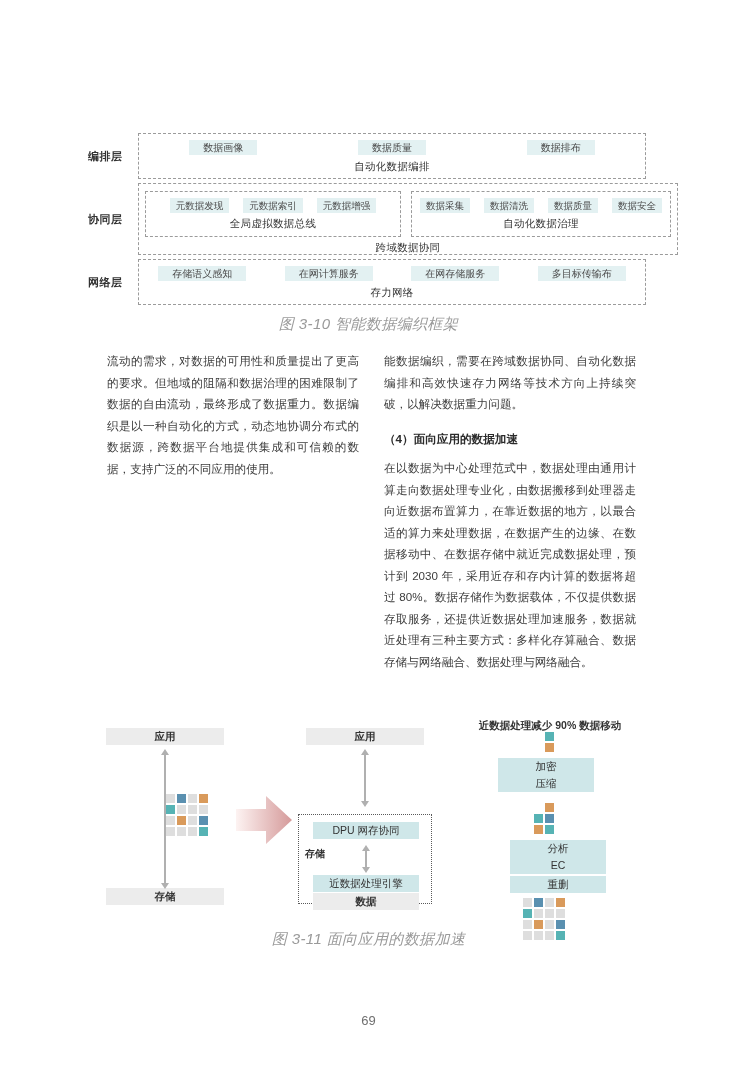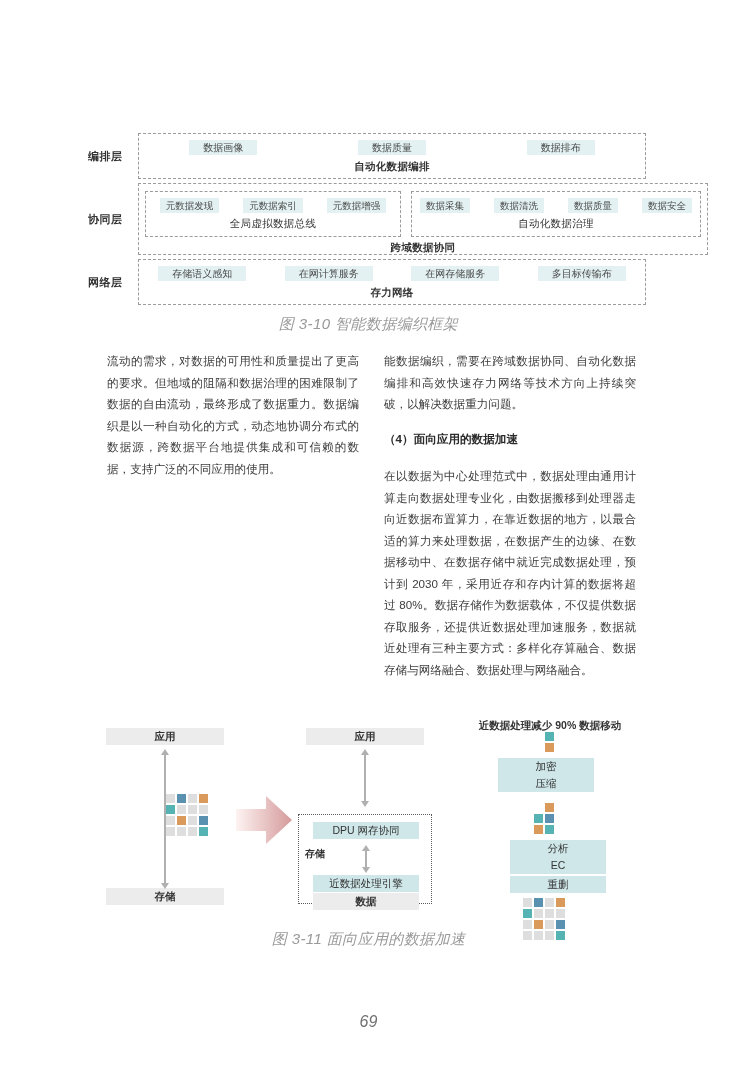--- a/index.html
+++ b/index.html
@@ -37,51 +37,51 @@
     color:#4a4a4a;
     font-size:10px;
     line-height:15px;
     height:15px;
     padding:0 14px;
     text-align:center;
     white-space:nowrap;
   }
   .chip.sm { padding:0 6px; font-size:9.5px; }
   .rowtitle {
-    text-align:center; font-size:10.5px; font-weight:bold; color:#333;
+    text-align:center; font-size:10.5px; font-weight:normal; color:#333;
     margin-top:5px; letter-spacing:.3px;
   }
   .rowtitle.tight { margin-top:4px; }
 
   .subbox {
     border:1px dashed #9b9b9b;
     padding:6px 8px 5px 8px;
   }
-  .subrow { display:flex; gap:24px; justify-content:center; }
+  .subrow { display:flex; gap:14px; justify-content:center; }
   .subrow.gap-sm { }
 
   
   .caption {
     position:absolute; width:100%; text-align:center;
     font-size:15px; font-style:italic; color:#9a9a9a;
     letter-spacing:.4px;
   }
 
   
   .col { position:absolute; width:252px; }
   .col p {
     margin:0 0 13px 0;
     font-size:11.6px;
     line-height:21.5px;
     color:#3c3c3c;
     text-align:justify;
     text-justify:inter-ideograph;
   }
   .col p.h { font-weight:bold; margin-bottom:2px; color:#2b2b2b; }
-  .col p.nogap { margin-bottom:16px; }
+  .col p.nogap { margin-bottom:8px; }
 
   
   #fig311 { position:absolute; left:88px; top:718px; width:558px; height:200px; }
 
   .grey-bar {
     background:#ececec; color:#333; font-weight:bold;
     font-size:10.5px; text-align:center; line-height:17px; height:17px;
   }
   .teal-bar {
     background:#cfe7e9; color:#333;
@@ -97,21 +97,21 @@
 
   .bigarrow {
     position:absolute;
     width:56px; height:52px;
   }
 
   .dotbox { position:absolute; border:1px dotted #5a5a5a; }
 
   #pagenum {
     position:absolute; left:0; top:1013px; width:100%;
-    text-align:center; font-size:16px; color:#6f6f6f;font-style:italic;
+    text-align:center; font-size:13px; color:#6f6f6f;
   }
 </style>
 </head>
 <body>
 
 <div id="fig310">
 
   <div class="layer-row" style="top:0px; height:46px;">
     <div class="layer-label">编排层</div>
     <div class="layer-body">

